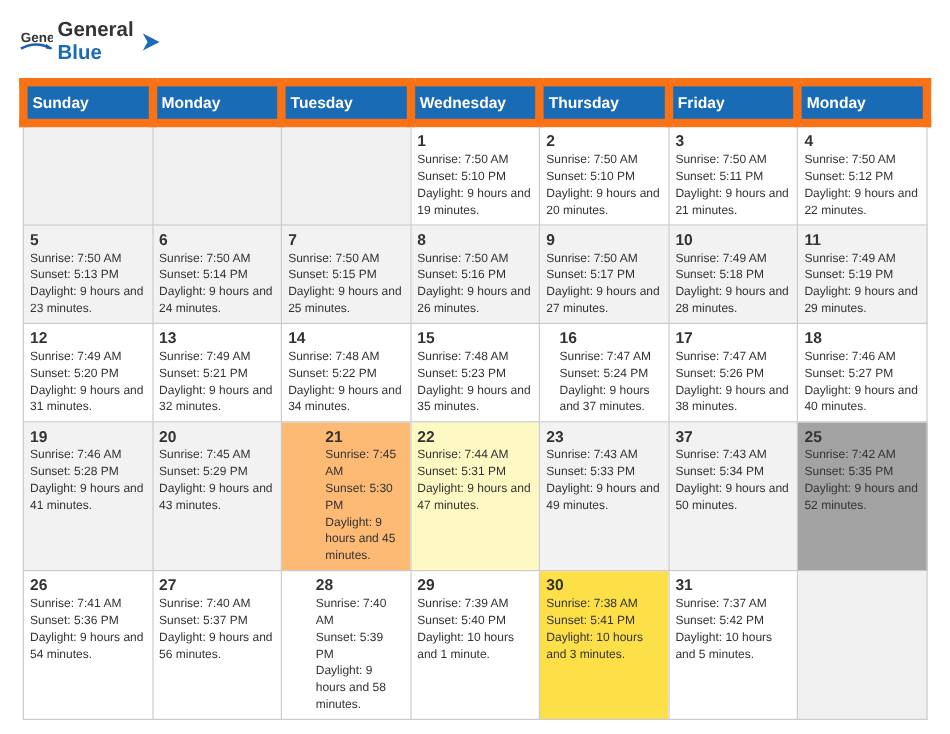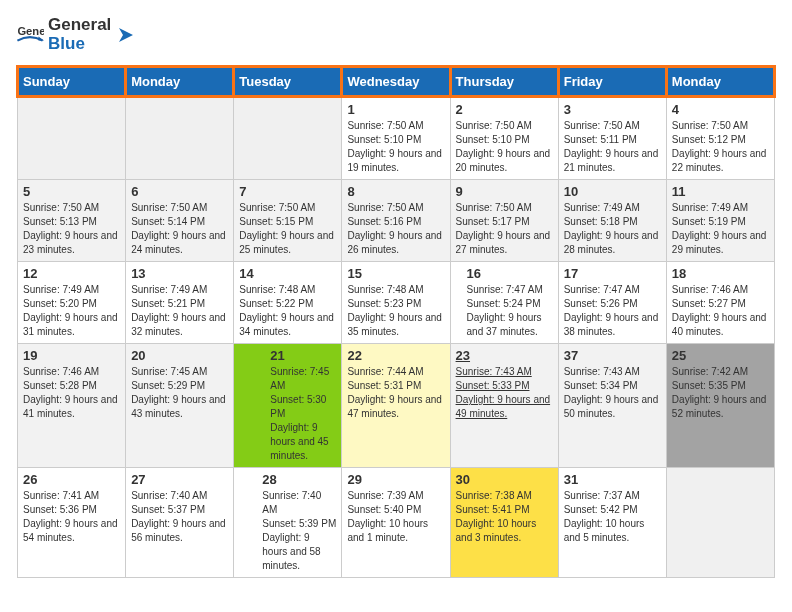--- a/index.html
+++ b/index.html
@@ -42,21 +42,21 @@
       border-collapse: collapse;
       border: 1px solid #ccc;
     }
     .calendar th {
       background-color: #1a6bb5;
       color: #fff;
       font-size: 13px;
       font-weight: bold;
       padding: 6px 4px;
       text-align: left;
-      border: 3px solid #f97316;
+      border: 7px solid #f97316;
     }
     .calendar td {
       vertical-align: top;
       padding: 4px 5px;
       border: 1px solid #ccc;
       font-size: 10.5px;
       color: #333;
       background: #fff;
       width: calc(100% / 7);
       min-height: 80px;
@@ -202,29 +202,29 @@
       </tr>
       <tr>
         <td style="background: rgb(242, 242, 242);">
           <span class="day-number">19</span>
           <div class="day-info">Sunrise: 7:46 AM<br>Sunset: 5:28 PM<br>Daylight: 9 hours and 41 minutes.</div>
         </td>
         <td style="background: rgb(242, 242, 242);">
           <span class="day-number">20</span>
           <div class="day-info">Sunrise: 7:45 AM<br>Sunset: 5:29 PM<br>Daylight: 9 hours and 43 minutes.</div>
         </td>
-        <td style="background: #84cc16; padding-left: 36px;">
+        <td style="background: #fdba74; padding-left: 36px;">
           <span class="day-number">21</span>
           <div class="day-info">Sunrise: 7:45 AM<br>Sunset: 5:30 PM<br>Daylight: 9 hours and 45 minutes.</div>
         </td>
         <td style="background: #fef9c3;">
           <span class="day-number">22</span>
           <div class="day-info">Sunrise: 7:44 AM<br>Sunset: 5:31 PM<br>Daylight: 9 hours and 47 minutes.</div>
         </td>
-        <td style="background: rgb(242, 242, 242); text-decoration: underline;">
+        <td style="background: rgb(242, 242, 242);">
           <span class="day-number">23</span>
           <div class="day-info">Sunrise: 7:43 AM<br>Sunset: 5:33 PM<br>Daylight: 9 hours and 49 minutes.</div>
         </td>
         <td style="background: rgb(242, 242, 242);">
           <span class="day-number">37</span>
           <div class="day-info">Sunrise: 7:43 AM<br>Sunset: 5:34 PM<br>Daylight: 9 hours and 50 minutes.</div>
         </td>
         <td style="background: #a3a3a3;">
           <span class="day-number">25</span>
           <div class="day-info">Sunrise: 7:42 AM<br>Sunset: 5:35 PM<br>Daylight: 9 hours and 52 minutes.</div>

